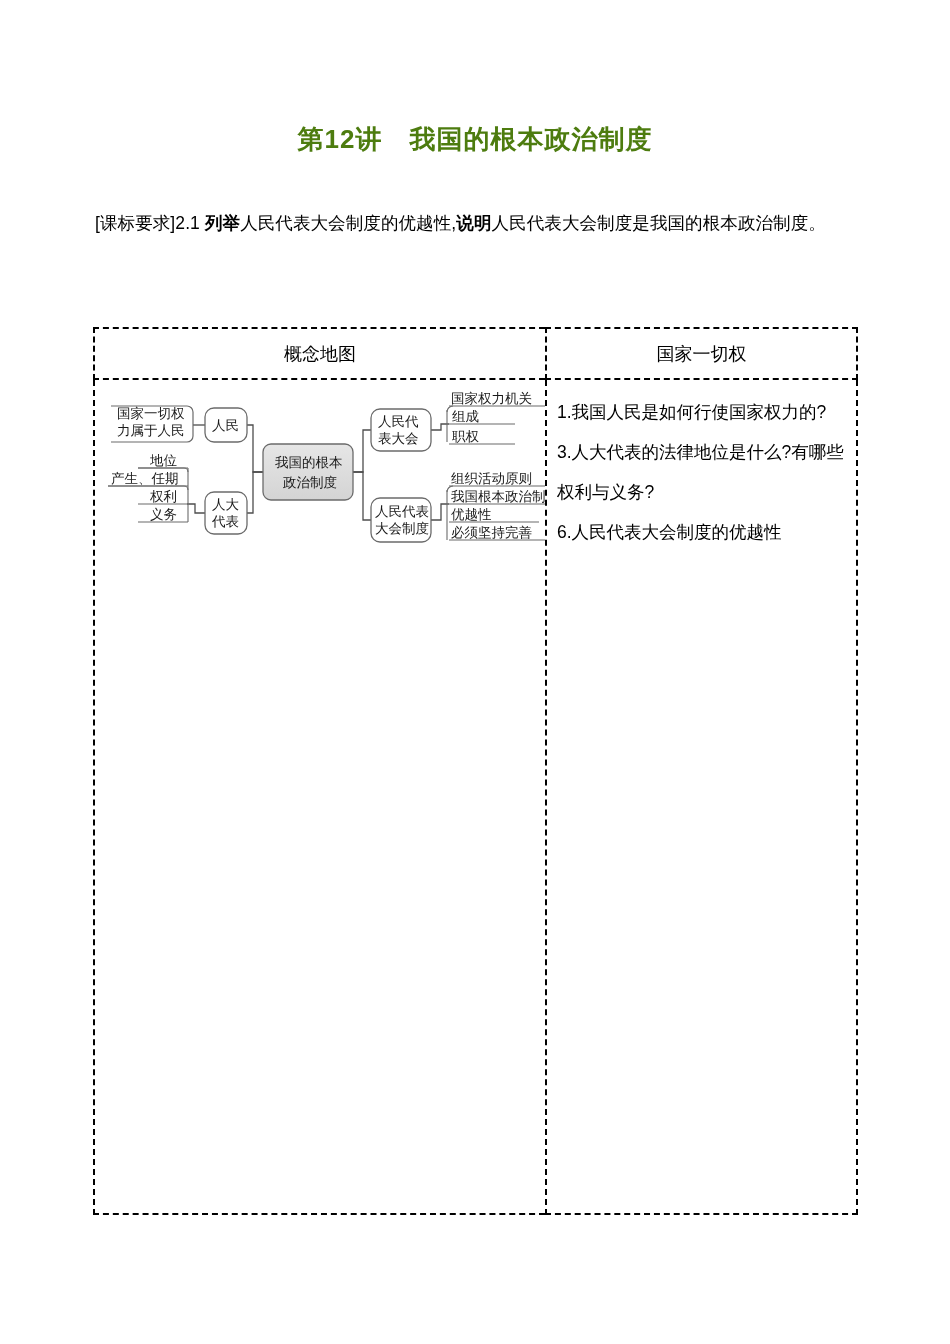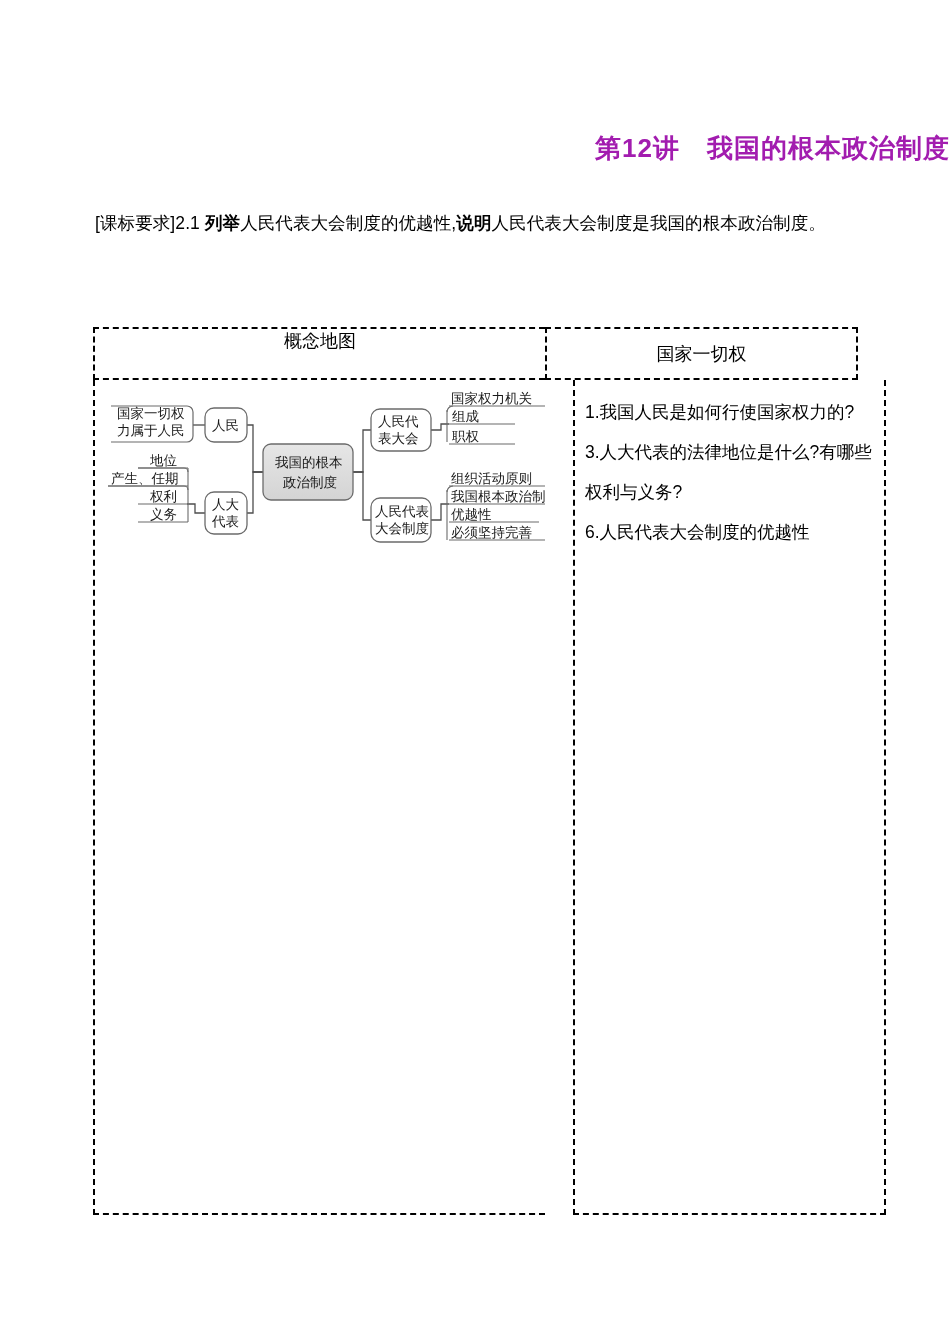--- a/index.html
+++ b/index.html
@@ -13,26 +13,26 @@
     position: relative;
     font-family: "Liberation Sans", "DejaVu Sans", sans-serif;
     color: #000000;
     overflow: hidden;
   }
 
   
   .page-title {
     position: absolute;
     left: 0;
-    top: 131px;
+    top: 122px;
     width: 950px;
-    text-align: right;
+    text-align: center;
     font-size: 26px;
     font-weight: bold;
-    color: #a21caf;
+    color: #4d7c0f;
     letter-spacing: 1px;
     white-space: pre;
   }
 
   
   .req-para {
     position: absolute;
     left: 95px;
     top: 203px;
     width: 760px;
@@ -60,21 +60,21 @@
     box-sizing: border-box;
   }
   .cell-hd-left {
     position: absolute;
     left: 0; top: 0;
     width: 452px; height: 53px;
     box-sizing: border-box;
     border: 2px dashed #000;
     border-right: none;
     display: flex;
-    align-items: flex-start;
+    align-items: center;
     justify-content: center;
     font-size: 18px;
   }
   .cell-hd-right {
     position: absolute;
     left: 452px; top: 0;
     width: 313px; height: 53px;
     box-sizing: border-box;
     border: 2px dashed #000;
     display: flex;
@@ -87,21 +87,21 @@
     left: 0; top: 53px;
     width: 452px; height: 835px;
     box-sizing: border-box;
     border: 2px dashed #000;
     border-top: none;
     border-right: none;
     overflow: hidden;
   }
   .cell-body-right {
     position: absolute;
-    left: 480px; top: 53px;
+    left: 452px; top: 53px;
     width: 313px; height: 835px;
     box-sizing: border-box;
     border: 2px dashed #000;
     border-top: none;
     overflow: hidden;
     padding: 12px 8px 0 10px;
   }
   .tips-list {
     font-size: 17.5px;
     line-height: 40px;

